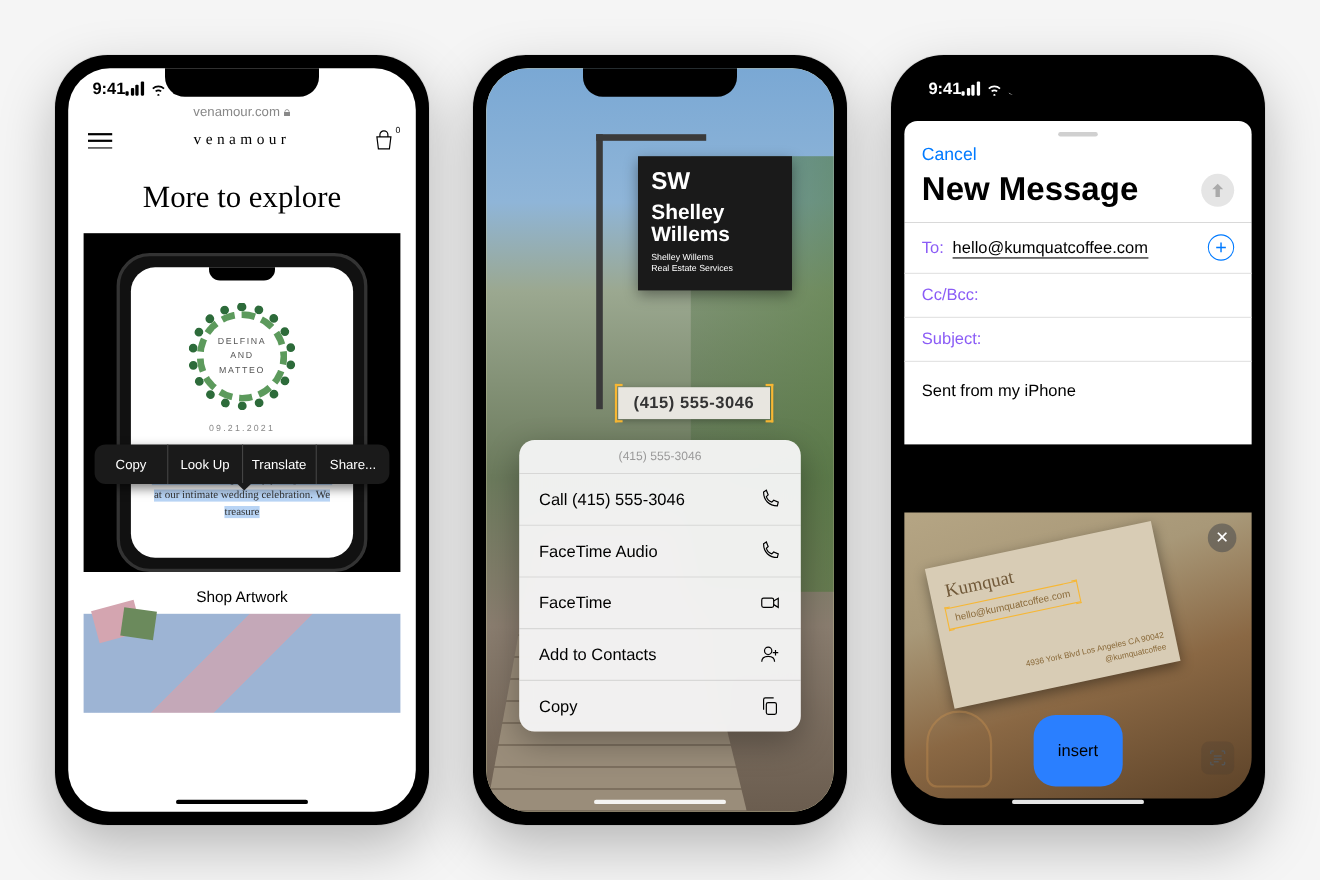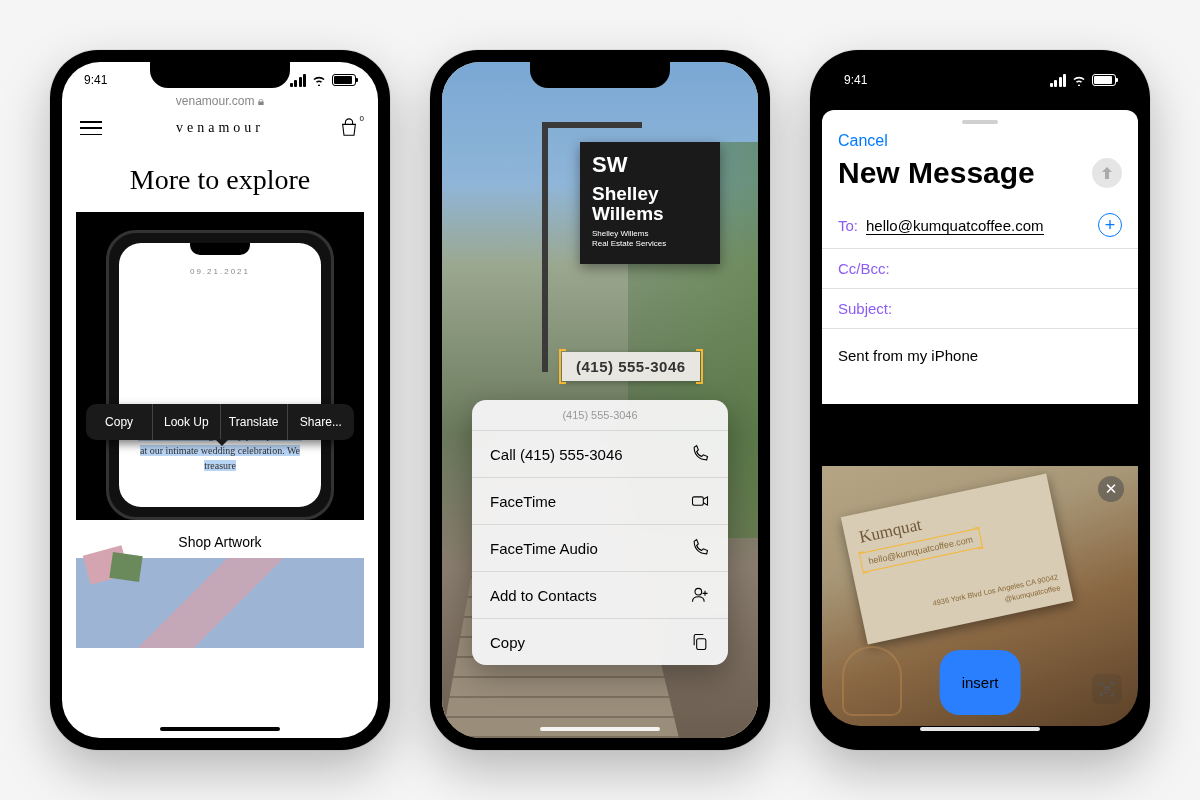--- a/index.html
+++ b/index.html
@@ -20,22 +20,22 @@
   }
   .phone::before {
     content:""; position:absolute; top:12px; left:50%; transform:translateX(-50%);
     width:140px; height:26px; background:#000; border-radius:0 0 18px 18px; z-index:50;
   }
   .screen {
     width:100%; height:100%;
     background:#fff; border-radius:38px; overflow:hidden; position:relative;
   }
   .statusbar {
-    height:36px; display:flex; justify-content:space-between; align-items:center;
-    padding:0 22px; font-size:12px; font-weight:400; position:relative; z-index:40;
+    height:36px; display:flex; align-items:center;
+    padding:0 22px; font-size:15px; font-weight:700; position:relative; z-index:40;
   }
   .statusbar .icons { display:flex; gap:5px; align-items:center; }
   .sig { display:flex; gap:1.5px; align-items:flex-end; }
   .sig span { width:3px; background:currentColor; border-radius:1px; }
   .sig span:nth-child(1){height:4px} .sig span:nth-child(2){height:7px}
   .sig span:nth-child(3){height:10px} .sig span:nth-child(4){height:13px}
   .wifi { width:16px; height:12px; position:relative; }
   .wifi svg { width:16px; height:12px; }
   .batt { width:24px; height:12px; border:1.5px solid currentColor; border-radius:3px; position:relative; }
   .batt::after { content:""; position:absolute; right:-3px; top:3px; width:2px; height:4px; background:currentColor; border-radius:0 1px 1px 0;}
@@ -158,20 +158,25 @@
         <svg viewBox="0 0 24 22">
             <path d="M5 7h14l-1.5 12h-11zM8 7V5a4 4 0 018 0v2"></path>
           </svg>
         <span class="badge">0</span>
       </div>
     </div>
     <h1>More to explore</h1>
     <div class="product-card">
       <div class="inner-phone">
         <div class="inner-screen">
+          <div class="wreath">
+            <div class="wreath-text" style="white-space:pre-line">DELFINA
+AND
+MATTEO</div>
+          </div>
           <div class="date1">09.21.2021</div>
           <div class="seltext"><span class="hl">We would be delighted by your presence at our intimate wedding celebration. We treasure</span></div>
         </div>
       </div>
       <div class="popover1">
         <div class="item">Copy</div>
         <div class="item">Look Up</div>
         <div class="item">Translate</div>
         <div class="item">Share...</div>
       </div>
@@ -197,30 +202,30 @@
     </div>
     <div class="ctx-menu">
       <div class="ctx-header">(415) 555-3046</div>
       <div class="ctx-item">
           <span>Call (415) 555-3046</span>
           <svg viewBox="0 0 24 24">
             <path d="M5 4c0 9 6 15 15 15l1-4-5-2-2 2c-3-1-5-3-6-6l2-2-2-5z"></path>
           </svg>
         </div>
       <div class="ctx-item">
+          <span>FaceTime Audio</span>
+          <svg viewBox="0 0 24 24">
+            <path d="M5 4c0 9 6 15 15 15l1-4-5-2-2 2c-3-1-5-3-6-6l2-2-2-5z"></path>
+          </svg>
+        </div>
+      <div class="ctx-item">
           <span>FaceTime</span>
           <svg viewBox="0 0 24 24">
             <rect x="3" y="7" width="13" height="10" rx="2"></rect>
             <path d="M16 10l5-3v10l-5-3"></path>
-          </svg>
-        </div>
-      <div class="ctx-item">
-          <span>FaceTime Audio</span>
-          <svg viewBox="0 0 24 24">
-            <path d="M5 4c0 9 6 15 15 15l1-4-5-2-2 2c-3-1-5-3-6-6l2-2-2-5z"></path>
           </svg>
         </div>
       <div class="ctx-item">
           <span>Add to Contacts</span>
           <svg viewBox="0 0 24 24">
             <circle cx="10" cy="8" r="4"></circle>
             <path d="M3 20c0-4 3-6 7-6s7 2 7 6M18 7v6M15 10h6"></path>
           </svg>
         </div>
       <div class="ctx-item">

